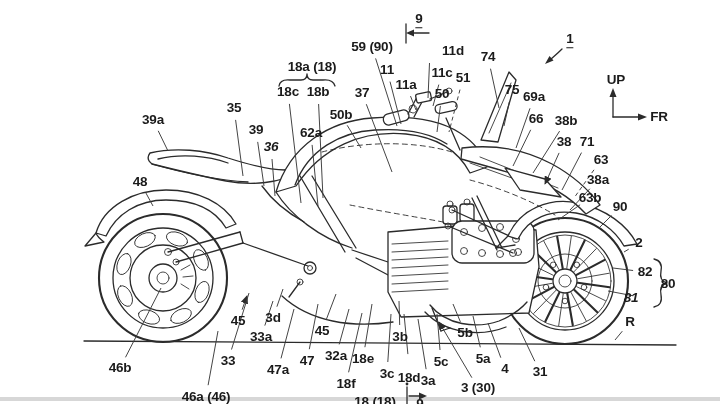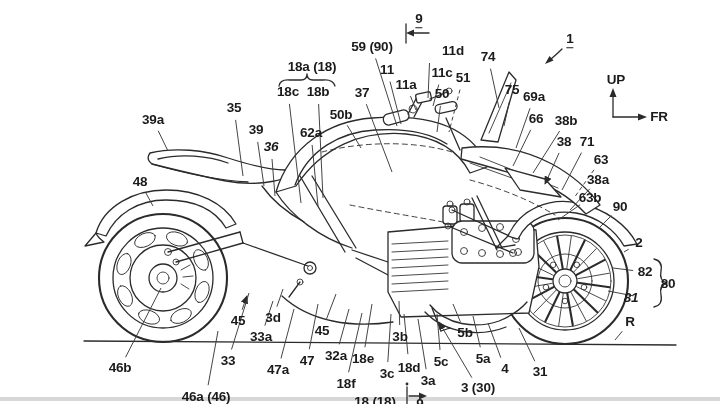--- a/index.html
+++ b/index.html
@@ -329,21 +329,21 @@
     <div class="callout" style="left: 322px; top: 331px;">45</div>
     <div class="callout" style="left: 465px; top: 333px; text-align: center;">5b</div>
     <div class="callout" style="left: 400px; top: 337px;">3b</div>
     <div class="callout" style="left: 261px; top: 337px;">33a</div>
     <div class="callout" style="left: 336px; top: 356px;">32a</div>
     <div class="callout" style="left: 363px; top: 359px;">18e</div>
     <div class="callout" style="left: 228px; top: 361px;">33</div>
     <div class="callout" style="left: 307px; top: 361px;">47</div>
     <div class="callout" style="left: 441px; top: 362px;">5c</div>
     <div class="callout" style="left: 483px; top: 359px;">5a</div>
-    <div class="callout" style="left: 409px; top: 368px;">18d</div>
+    <div class="callout" style="left: 409px; top: 378px;">18d</div>
     <div class="callout" style="left: 120px; top: 368px;">46b</div>
     <div class="callout" style="left: 505px; top: 369px;">4</div>
     <div class="callout" style="left: 278px; top: 370px;">47a</div>
     <div class="callout" style="left: 540px; top: 372px;">31</div>
     <div class="callout" style="left: 387px; top: 374px;">3c</div>
     <div class="callout" style="left: 428px; top: 381px;">3a</div>
     <div class="callout" style="left: 346px; top: 384px;">18f</div>
     <div class="callout" style="left: 478px; top: 388px;">3 (30)</div>
     <div class="callout" style="left: 206px; top: 397px;">46a (46)</div>
     <div class="callout" style="left: 375px; top: 402px;">18 (18)</div>

